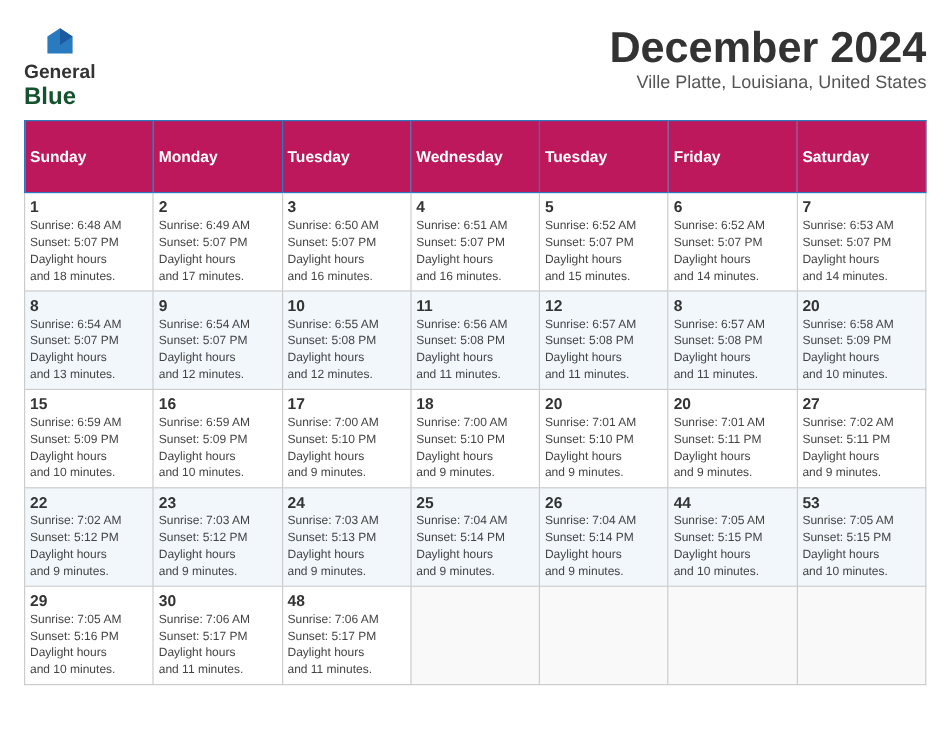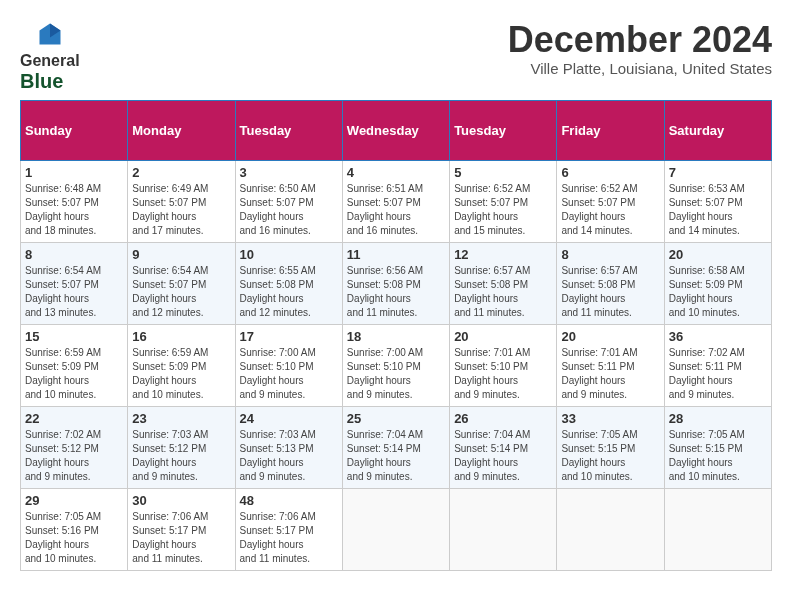--- a/index.html
+++ b/index.html
@@ -309,21 +309,21 @@
         <td>
         <span class="day-number">20</span>
         <div class="day-info">
           Sunrise: 7:01 AM<br>
           Sunset: 5:11 PM<br>
           Daylight hours<br>
           and 9 minutes.
         </div>
       </td>
         <td>
-        <span class="day-number">36</span>
+        <span class="day-number">27</span>
         <div class="day-info">
           Sunrise: 7:02 AM<br>
           Sunset: 5:11 PM<br>
           Daylight hours<br>
           and 9 minutes.
         </div>
       </td>
       </tr>
       <tr>
         <td>
@@ -365,30 +365,30 @@
         <td>
         <span class="day-number">26</span>
         <div class="day-info">
           Sunrise: 7:04 AM<br>
           Sunset: 5:14 PM<br>
           Daylight hours<br>
           and 9 minutes.
         </div>
       </td>
         <td>
-        <span class="day-number">33</span>
+        <span class="day-number">44</span>
         <div class="day-info">
           Sunrise: 7:05 AM<br>
           Sunset: 5:15 PM<br>
           Daylight hours<br>
           and 10 minutes.
         </div>
       </td>
         <td>
-        <span class="day-number">28</span>
+        <span class="day-number">53</span>
         <div class="day-info">
           Sunrise: 7:05 AM<br>
           Sunset: 5:15 PM<br>
           Daylight hours<br>
           and 10 minutes.
         </div>
       </td>
       </tr>
       <tr>
         <td>

